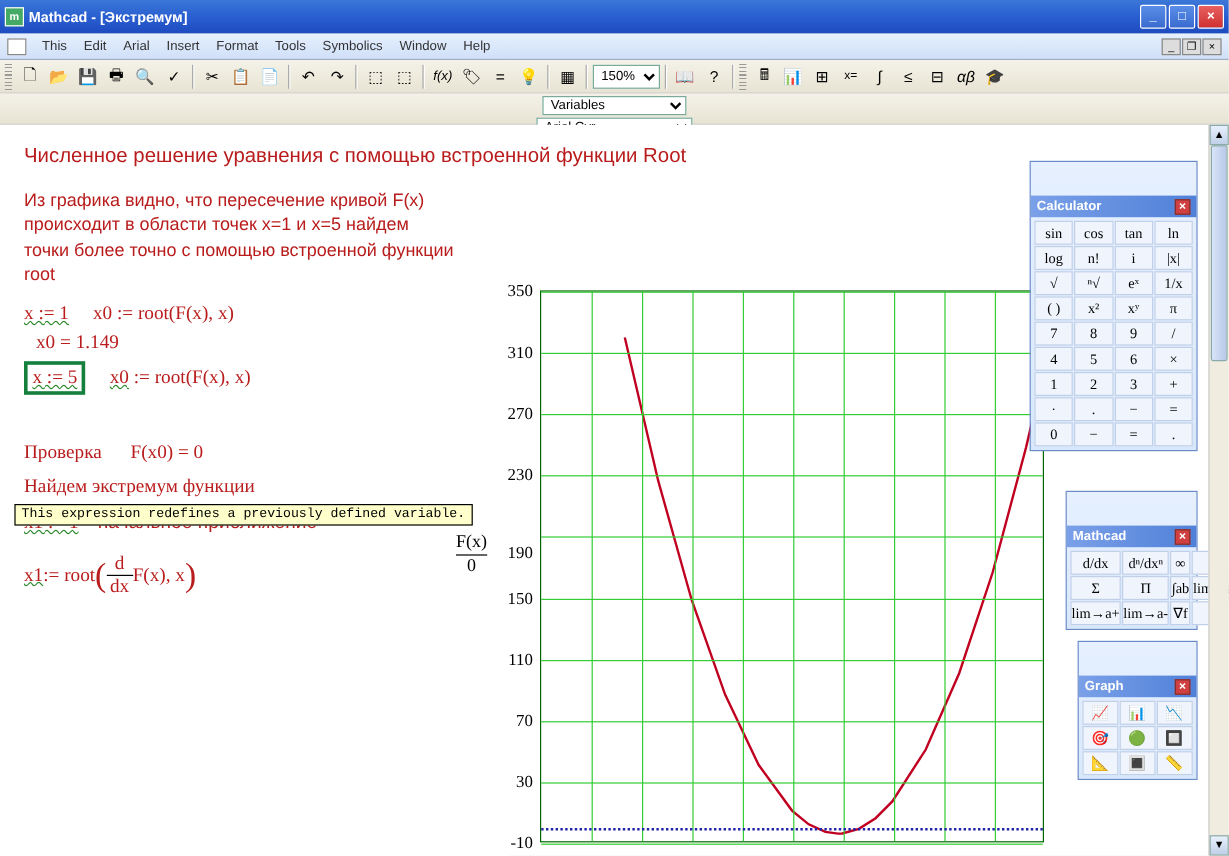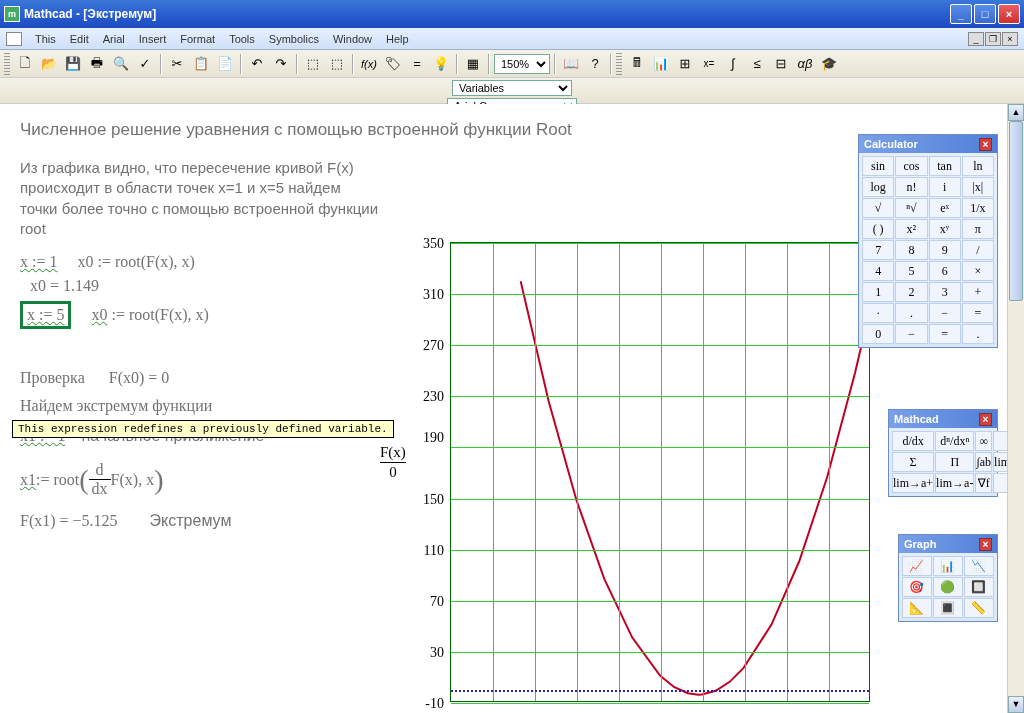--- a/index.html
+++ b/index.html
@@ -21,38 +21,38 @@
 .tb-sep { width: 2px; height: 20px; border-left: 1px solid #aaa; border-right: 1px solid #fff; margin: 0 2px; }
 .tb-combo { height: 20px; border: 1px solid #7a9; background: white; font-size: 11px; padding: 0 2px; }
 .tb-combo.zoom { width: 56px; }
 .handle { width: 6px; height: 22px; background: repeating-linear-gradient(to bottom, #999 0, #999 1px, transparent 1px, transparent 3px); margin-right: 2px; }
 .fmt-row { height: 26px; background: linear-gradient(to bottom, #f4f2e8, #e8e4d4); border-bottom: 1px solid #ccc; display: flex; align-items: center; padding: 0 4px; gap: 2px; flex-direction: column; }
 .fmt-combo { height: 20px; border: 1px solid #7a9; background: white; font-size: 11px; padding: 0 2px; }
 .fmt-combo.style { width: 120px; }
 .fmt-combo.font { width: 130px; }
 .fmt-combo.size { width: 36px; }
 .workspace { position: absolute; top: 104px; left: 0; right: 0; bottom: 0; background: #fff; overflow: hidden; }
-.content { position: relative; padding: 16px 20px; font-family: Arial, sans-serif; font-size: 15px; color: #737373; }
+.content { position: relative; padding: 16px 20px; font-family: Arial, sans-serif; font-size: 15px; color: #b91c1c; }
 .heading { font-size: 17px; margin-bottom: 18px; }
 .para { font-size: 15px; width: 360px; line-height: 1.35; margin-bottom: 14px; }
 .squiggle { text-decoration: underline wavy #2a8a2a; text-decoration-thickness: 1px; }
 .math-line { font-family: 'Times New Roman', serif; font-size: 16px; margin: 6px 0; }
 .formula-main { position: absolute; left: 450px; top: 56px; font-family: 'Times New Roman', serif; font-size: 16px; }
 .tooltip { position: absolute; left: 12px; top: 316px; background: #ffffcc; border: 1px solid #000; padding: 2px 5px; font-size: 11px; font-family: Liberation Mono, monospace; }
 .editbox { display: inline-block; border: 3px solid #15803d; padding: 2px 4px; }
 .chart { position: absolute; left: 380px; top: 130px; width: 500px; height: 480px; }
 .ylabel { position: absolute; left: 0; top: 210px; font-family: 'Times New Roman', serif; font-size: 15px; text-align: center; }
 .ylabel-line { border-bottom: 1.5px solid #000; padding-bottom: 1px; margin-bottom: 1px; }
 .ytick { position: absolute; left: 34px; font-family: 'Times New Roman', serif; font-size: 14px; text-align: right; width: 30px; }
 .plot-area { position: absolute; left: 70px; top: 8px; width: 420px; height: 460px; border: 1px solid #060; }
 .grid-line-v { position: absolute; top: 0; bottom: 0; width: 1px; background: #3c3; }
 .grid-line-h { position: absolute; left: 0; right: 0; height: 1px; background: #3c3; }
 .zero-line { position: absolute; left: 0; right: 0; border-top: 2px dotted #22a; }
 .palette { position: absolute; width: 140px; background: linear-gradient(to bottom, #e6f0ff, #d8e8fc); border: 1px solid #6a8ac8; font-size: 11px; }
-.palette-title { height: 18px; background: linear-gradient(to right, #7aa0e8, #5080d8); color: white; padding: 2px 5px; font-weight: bold; display: flex; align-items: center; }
+.palette-title { height: 18px; background: linear-gradient(to right, #7aa0e8, #5080d8); color: white; padding: 2px 5px; font-weight: bold; display: flex; align-items: center; margin-top: 28px; }
 .palette-close { margin-left: auto; width: 13px; height: 13px; background: #d04040; color: white; text-align: center; line-height: 11px; font-size: 10px; border: 1px solid #803030; cursor: pointer; }
 .palette-body { padding: 3px; display: grid; gap: 1px; }
 .calc-body { grid-template-columns: repeat(4, 1fr); }
 .calculus-body { grid-template-columns: repeat(4, 1fr); }
 .graph-body { grid-template-columns: repeat(3, 1fr); }
 .pal-btn { height: 20px; background: #f0f4fc; border: 1px solid #c0d0e8; display: flex; align-items: center; justify-content: center; font-family: 'Times New Roman', serif; font-size: 12px; cursor: pointer; }
 svg.curve { position: absolute; left: 0; top: 0; width: 100%; height: 100%; }
 .scroll-v { position: absolute; right: 0; top: 104px; bottom: 0; width: 17px; background: #f0ede0; border-left: 1px solid #ccc; }
 .scroll-thumb { position: absolute; top: 17px; left: 1px; right: 1px; height: 180px; background: linear-gradient(to right, #d8e4f8, #b8c8e8); border: 1px solid #8aa; border-radius: 2px; }
 .scroll-btn { position: absolute; left: 0; right: 0; height: 17px; background: linear-gradient(to bottom, #e8f0fc, #c0d0e8); border: 1px solid #8aa; text-align: center; font-size: 9px; line-height: 15px; }
@@ -183,39 +183,36 @@
       <span class="squiggle">x1 := 1</span>&nbsp;&nbsp;&nbsp;&nbsp;<span style="font-family:Arial">начальное приближение</span>
     </div>
     <div class="math-line" style="margin-top:16px;display:flex;align-items:center">
       <span class="squiggle">x1</span> := root<span style="font-size:28px">(</span>
       <span style="display:inline-block;text-align:center;vertical-align:middle">
         <span style="display:block;border-bottom:1px solid #000;padding:0 3px">d</span>
         <span style="display:block;padding:0 3px">dx</span>
       </span>
       <span>F(x), x</span><span style="font-size:28px">)</span>
     </div>
-    <div class="math-line" style="margin-top:14px">
-      <span>F(x1) = −5.125</span>&nbsp;&nbsp;&nbsp;&nbsp;&nbsp;&nbsp;&nbsp;&nbsp;<span style="font-family:Arial">Экстремум</span>
-    </div>
   </div>
 
   <div class="tooltip">This expression redefines a previously defined variable.</div>
 
   <div class="chart">
     <div class="ylabel">
       <div class="ylabel-line">F(x)</div>
       <div>0</div>
     </div>
     <div id="yticks">
         <div class="ytick" style="top: 462px;">-10</div>
         <div class="ytick" style="top: 410.889px;">30</div>
         <div class="ytick" style="top: 359.778px;">70</div>
         <div class="ytick" style="top: 308.667px;">110</div>
         <div class="ytick" style="top: 257.556px;">150</div>
-        <div class="ytick" style="top: 196px; text-align: right;">190</div>
+        <div class="ytick" style="top: 220px; text-align: right;">190</div>
         <div class="ytick" style="top: 155.333px;">230</div>
         <div class="ytick" style="top: 104.222px;">270</div>
         <div class="ytick" style="top: 53.1111px;">310</div>
         <div class="ytick" style="top: 2px;">350</div>
       </div>
     <div class="plot-area" id="plot-area">
       <svg class="curve" id="curve-svg" viewBox="0 0 420 460">
           <path d="M70 38.33333333333337 L98 158.44444444444446 L126 258.1111111111111 L154 337.3333333333333 L182 396.1111111111111 L210 434.44444444444446 L224 445.94444444444446 L238 452.3333333333333 L248.5 453.7708333333333 L252 453.6111111111111 L266 449.77777777777777 L280 440.8333333333333 L294 426.77777777777777 L322 383.33333333333337 L350 319.44444444444446 L378 235.11111111111111 L406 130.33333333333331 L420 70.27777777777777" stroke="#c00020" stroke-width="2" fill="none"></path>
         </svg>
     <div class="grid-line-h" style="top: 460px;"></div>

